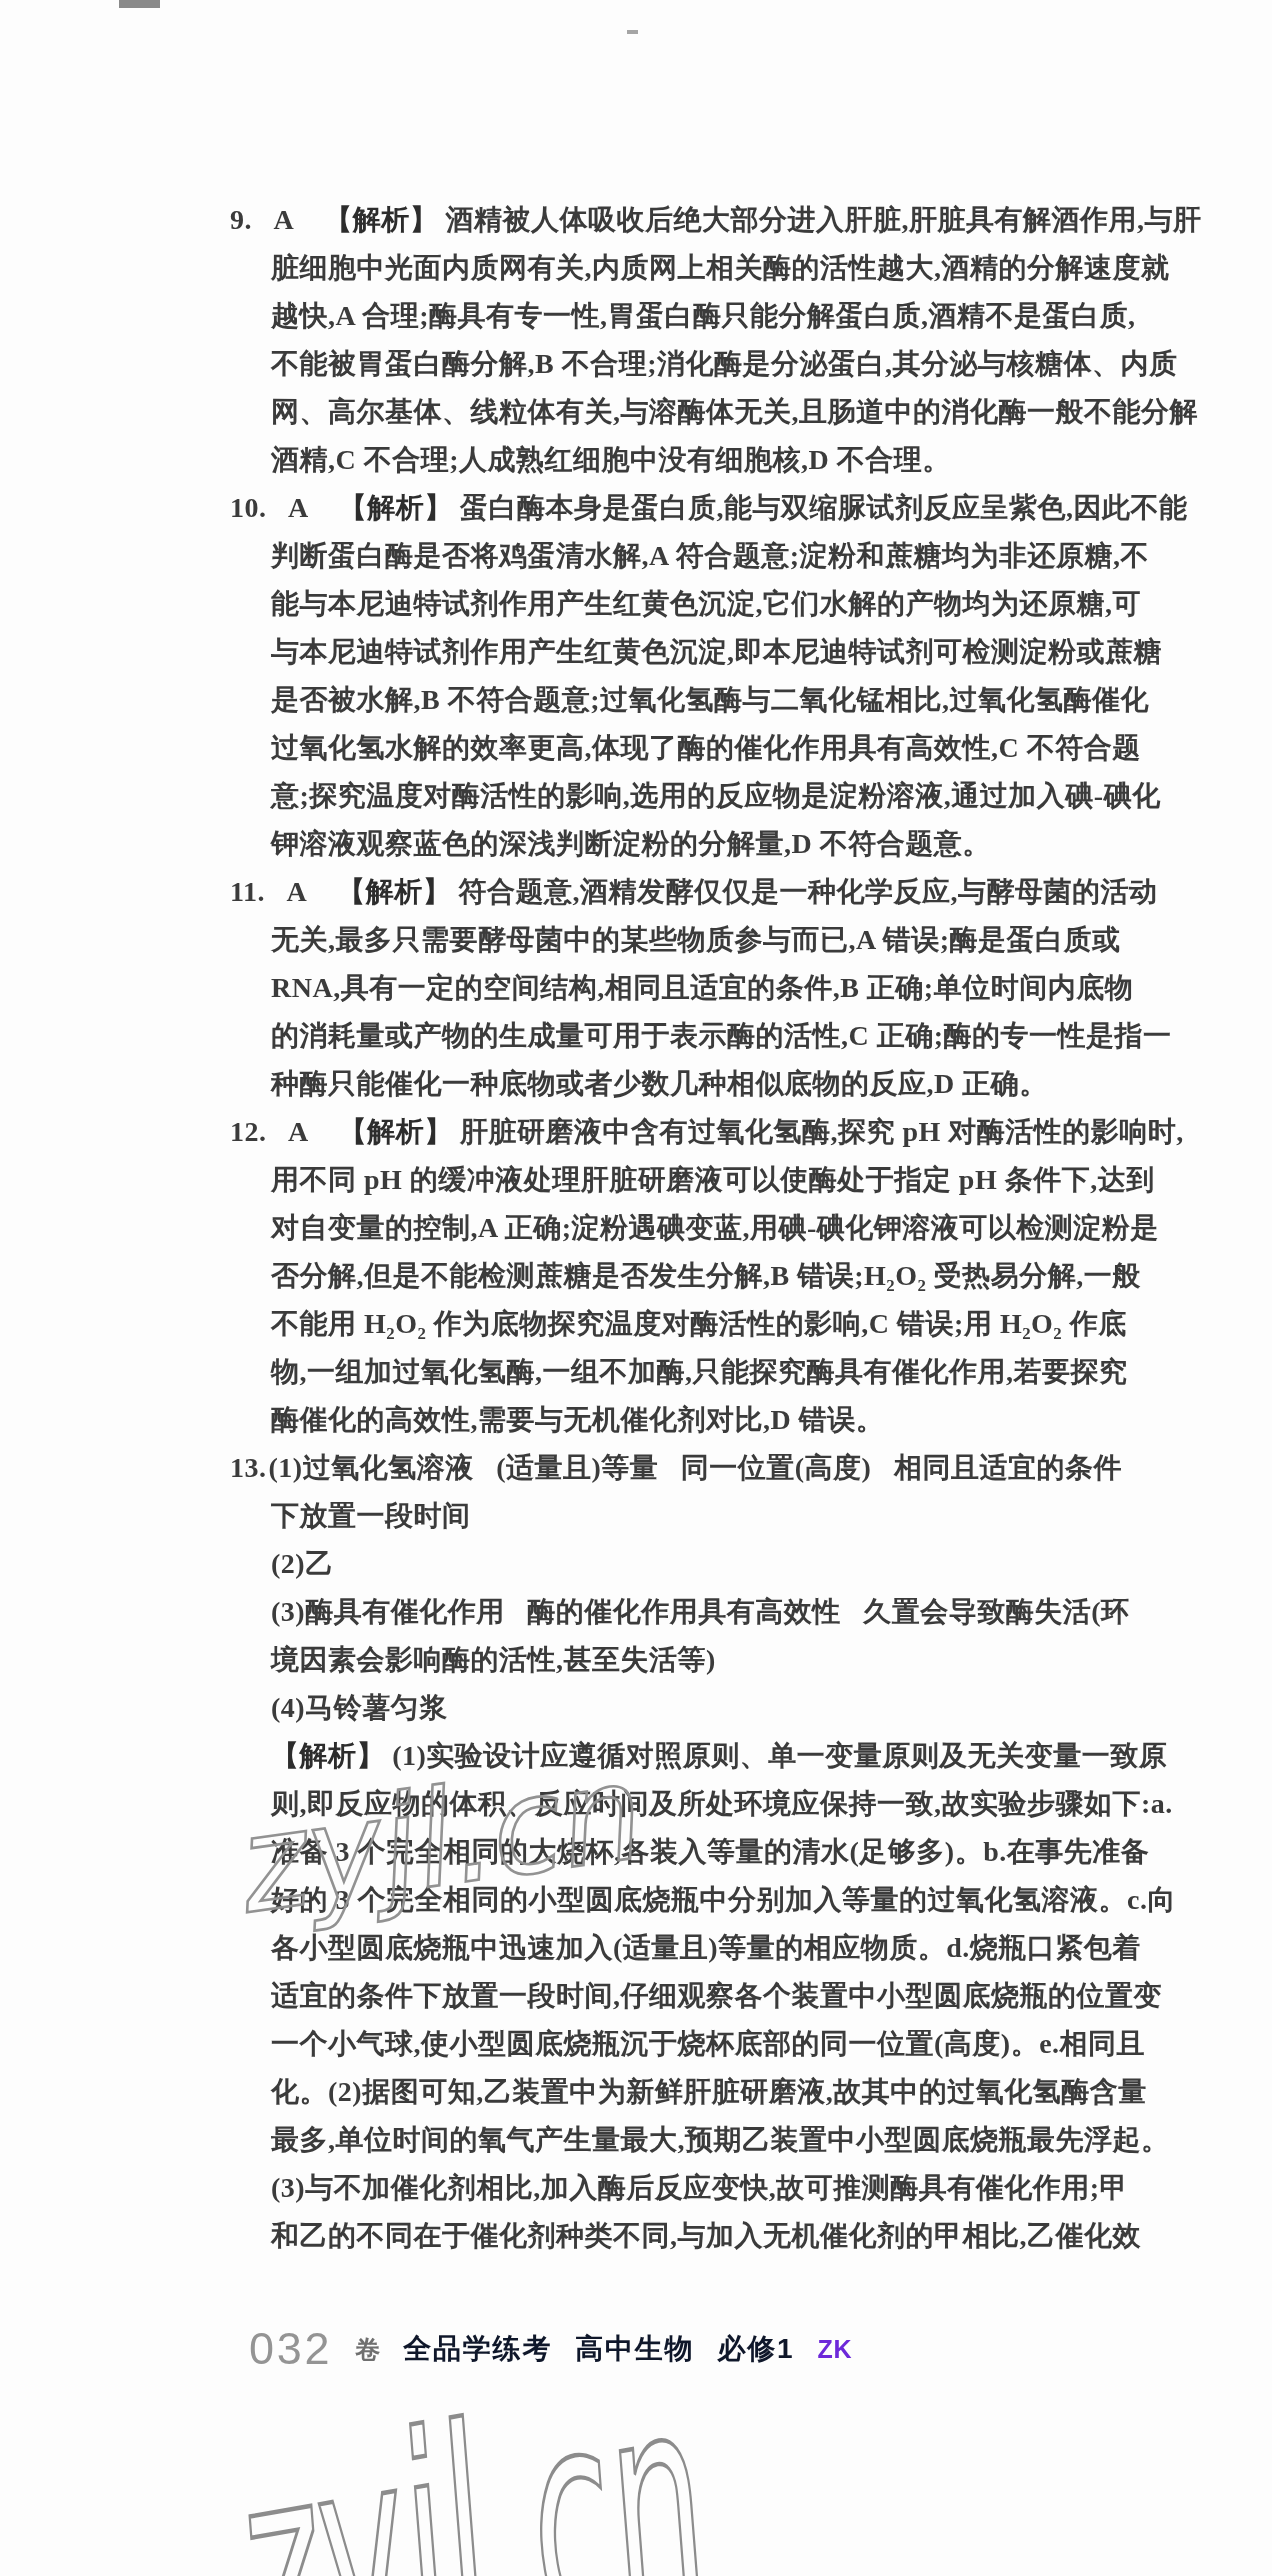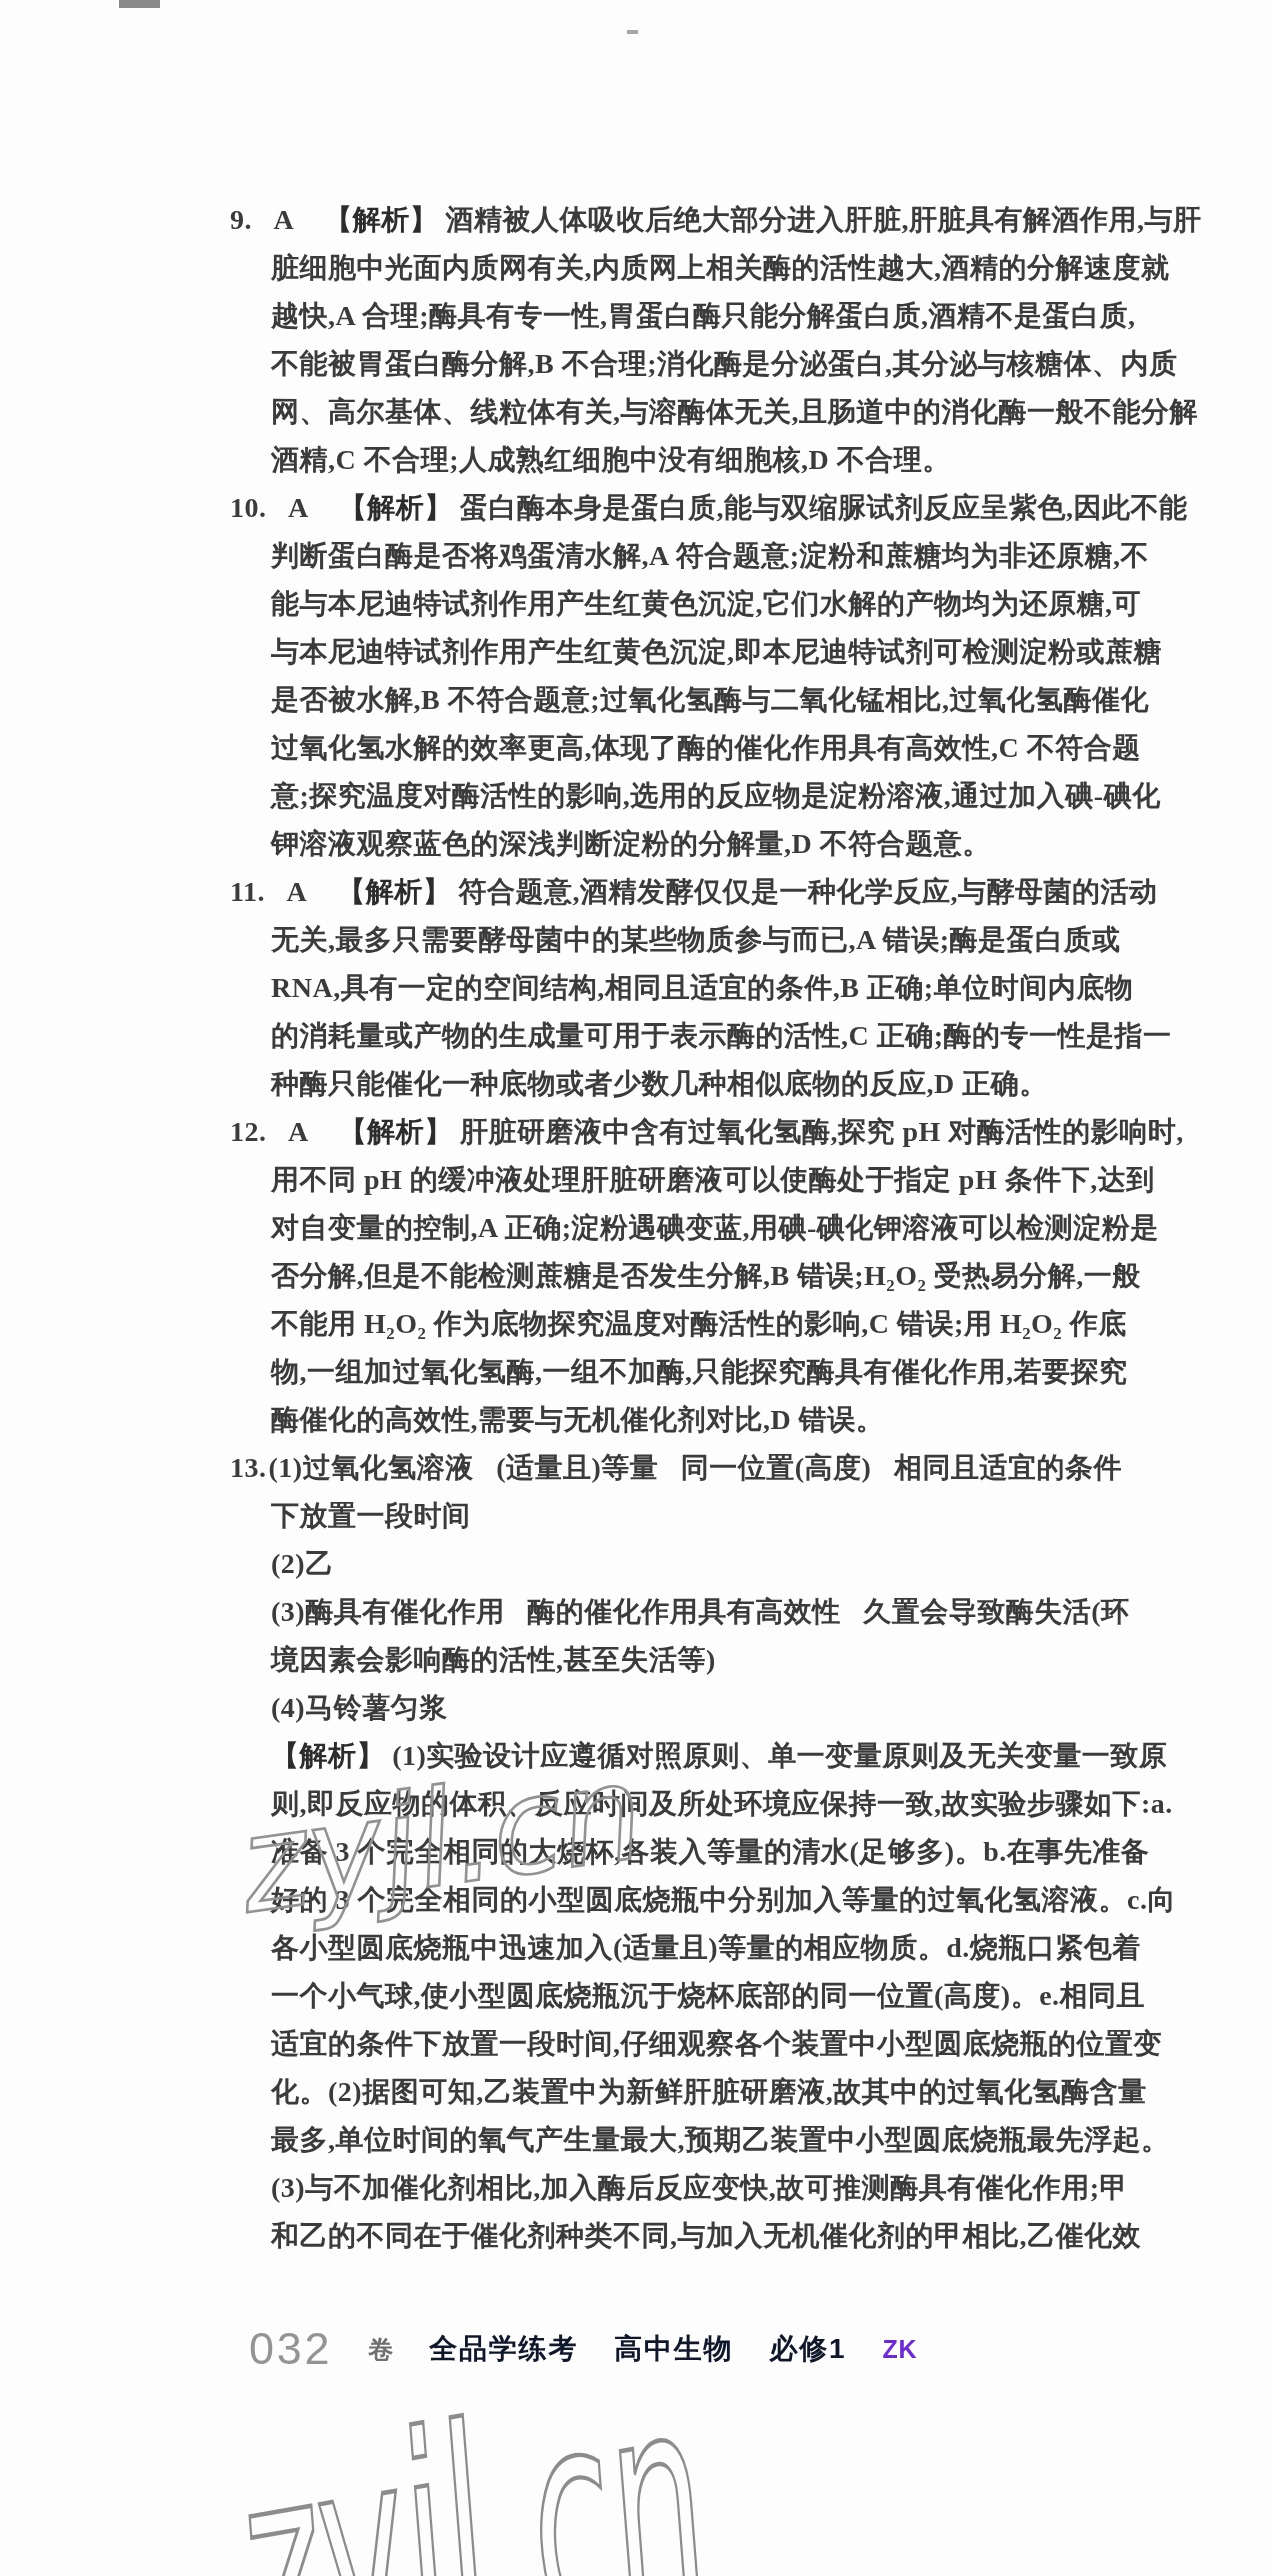--- a/index.html
+++ b/index.html
@@ -35,21 +35,21 @@
   .watermark { position: absolute; pointer-events: none; }
   .watermark svg text {
     font-family: "DejaVu Sans", sans-serif;
     font-style: italic;
     fill: none;
   }
 
   .footer {
     position: absolute;
     left: 249px; top: 2324px;
-    display: flex; align-items: center; gap: 36px;
+    display: flex; align-items: center; gap: 23px;
     font-family: "Liberation Sans", sans-serif;
   }
   .footer .pageno {
     font-size: 45px; font-weight: 500; color: #949494;
     letter-spacing: 2.7px; line-height: 50px;
   }
   .footer .vol { font-size: 25px; font-weight: 700; color: #6f6f6f; }
   .footer .bold-item { font-size: 28px; font-weight: 800; color: #0f172a; letter-spacing: 1.8px; }
   .footer .edition { font-size: 25px; font-weight: 700; color: #6d28d9; letter-spacing: 0.9px; }
 
@@ -108,22 +108,22 @@
       <div class="line">下放置一段时间</div>
       <div class="line">(2)乙</div>
       <div class="line">(3)酶具有催化作用   酶的催化作用具有高效性   久置会导致酶失活(环</div>
       <div class="line">境因素会影响酶的活性,甚至失活等)</div>
       <div class="line">(4)马铃薯匀浆</div>
       <div class="line"><span class="jiexi flush">【解析】</span><span>(1)实验设计应遵循对照原则、单一变量原则及无关变量一致原</span></div>
       <div class="line">则,即反应物的体积、反应时间及所处环境应保持一致,故实验步骤如下:a.</div>
       <div class="line">准备 3 个完全相同的大烧杯,各装入等量的清水(足够多)。b.在事先准备</div>
       <div class="line">好的 3 个完全相同的小型圆底烧瓶中分别加入等量的过氧化氢溶液。c.向</div>
       <div class="line">各小型圆底烧瓶中迅速加入(适量且)等量的相应物质。d.烧瓶口紧包着</div>
+      <div class="line">适宜的条件下放置一段时间,仔细观察各个装置中小型圆底烧瓶的位置变</div>
       <div class="line">一个小气球,使小型圆底烧瓶沉于烧杯底部的同一位置(高度)。e.相同且</div>
-      <div class="line">适宜的条件下放置一段时间,仔细观察各个装置中小型圆底烧瓶的位置变</div>
       <div class="line">化。(2)据图可知,乙装置中为新鲜肝脏研磨液,故其中的过氧化氢酶含量</div>
       <div class="line">最多,单位时间的氧气产生量最大,预期乙装置中小型圆底烧瓶最先浮起。</div>
       <div class="line">(3)与不加催化剂相比,加入酶后反应变快,故可推测酶具有催化作用;甲</div>
       <div class="line">和乙的不同在于催化剂种类不同,与加入无机催化剂的甲相比,乙催化效</div>
     </div>
 
   </div>
 
   <div class="watermark" style="left:224px; top:1741px; width:465px; height:206px;">
     <svg width="465" height="206" viewBox="0 0 520 230">

